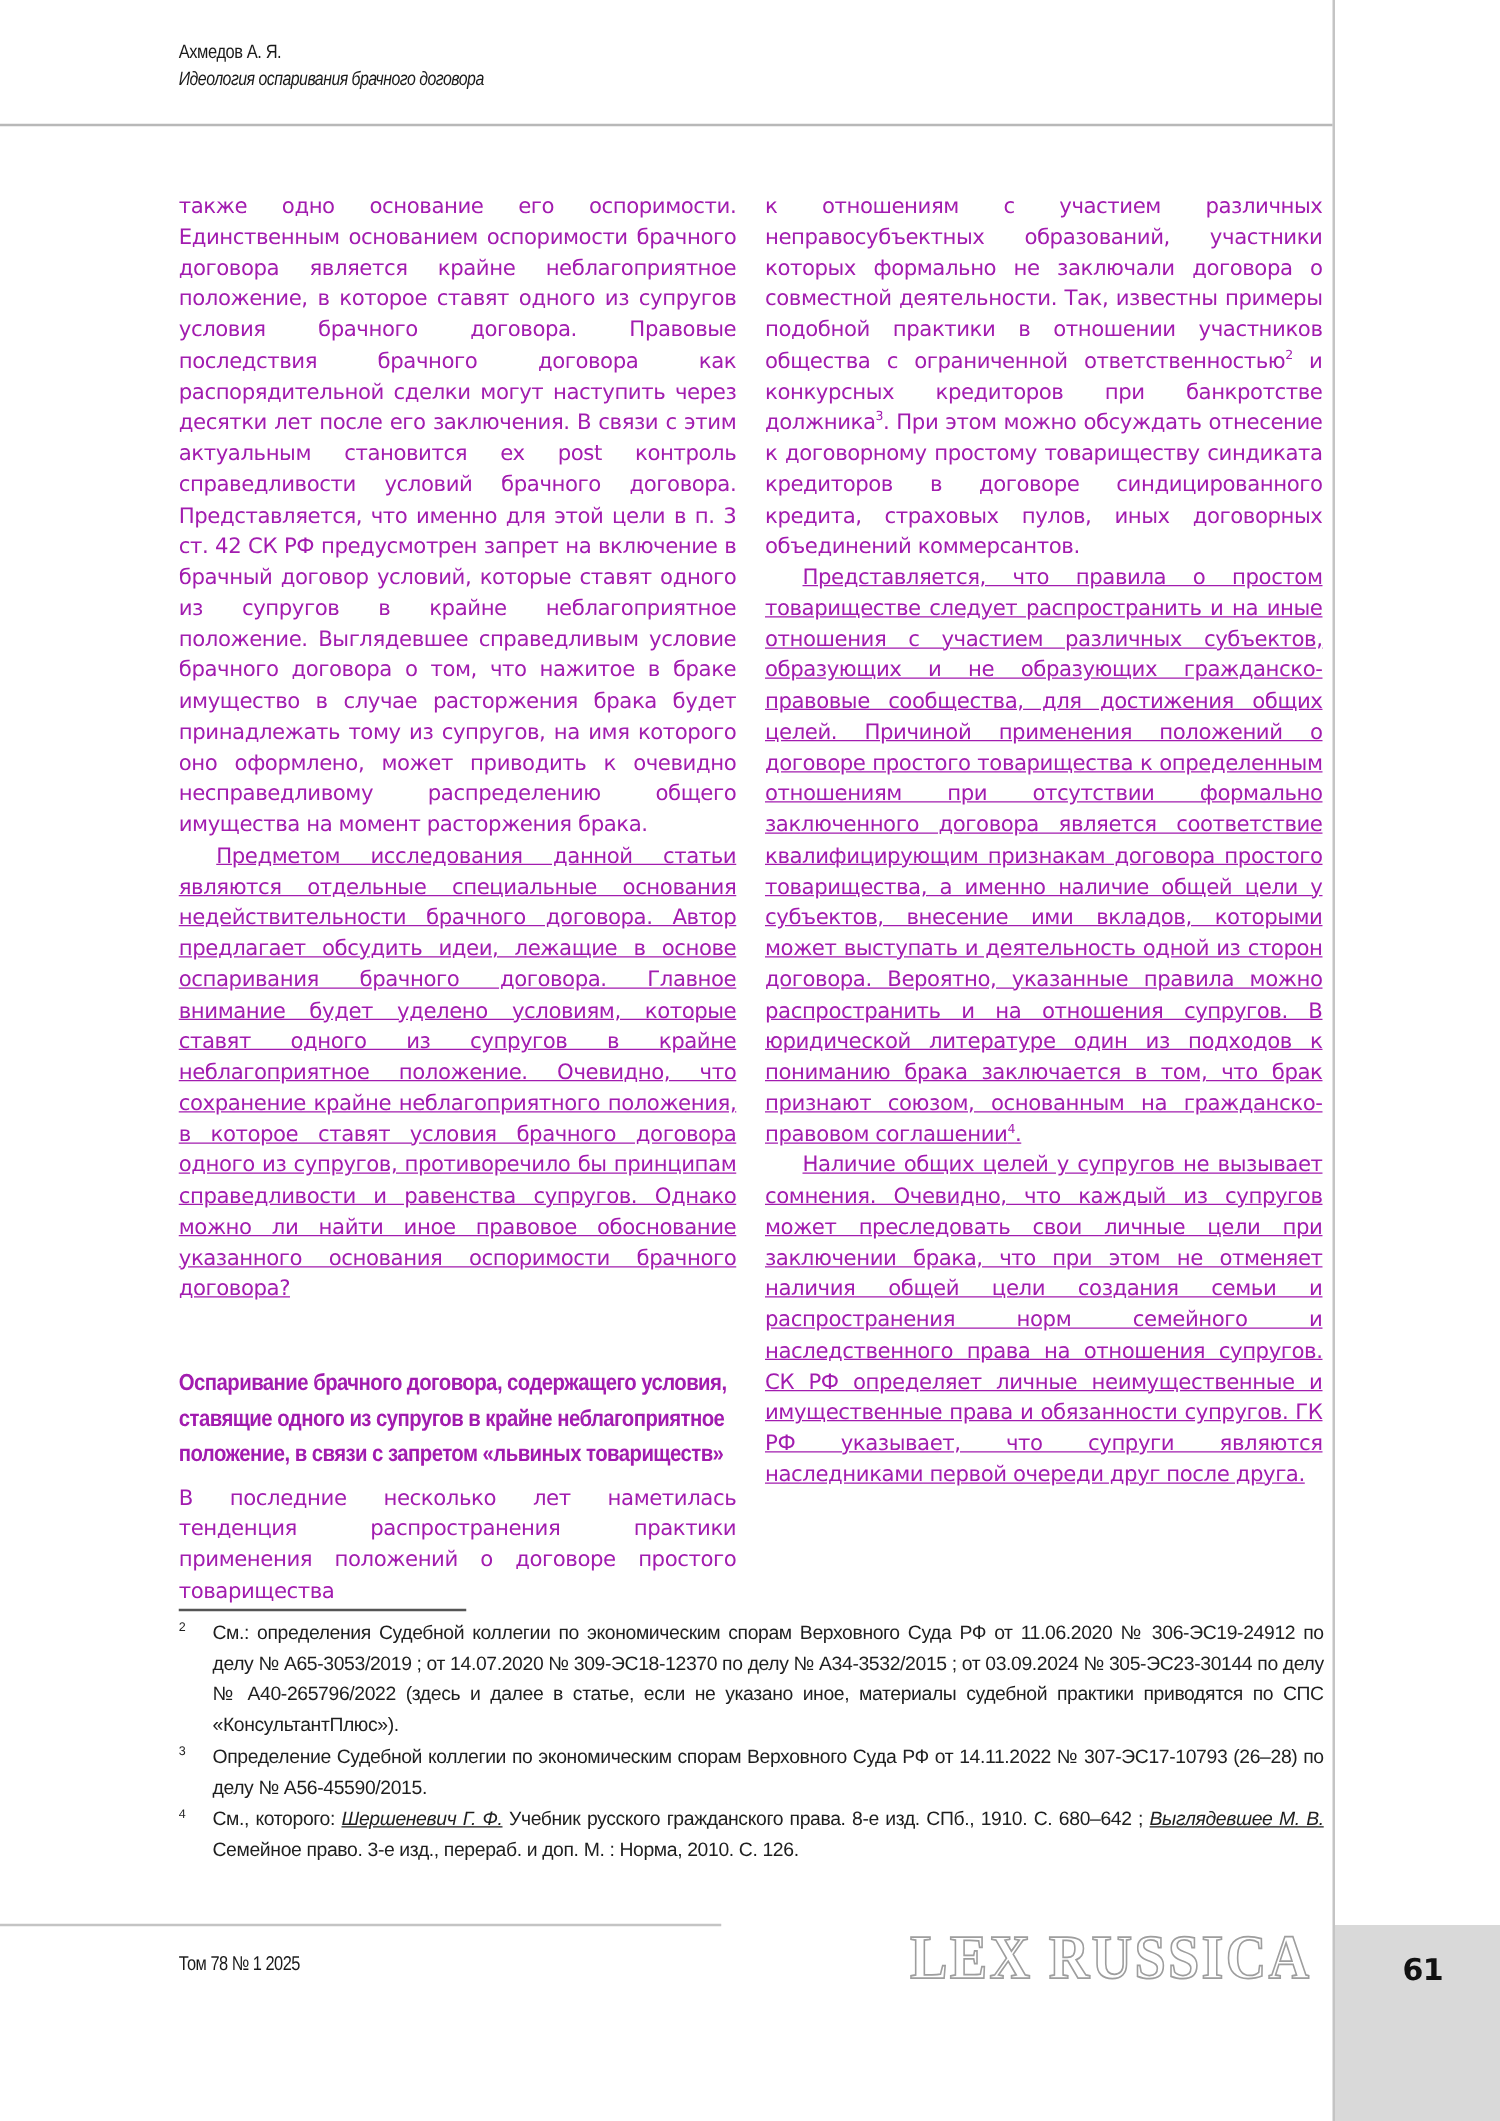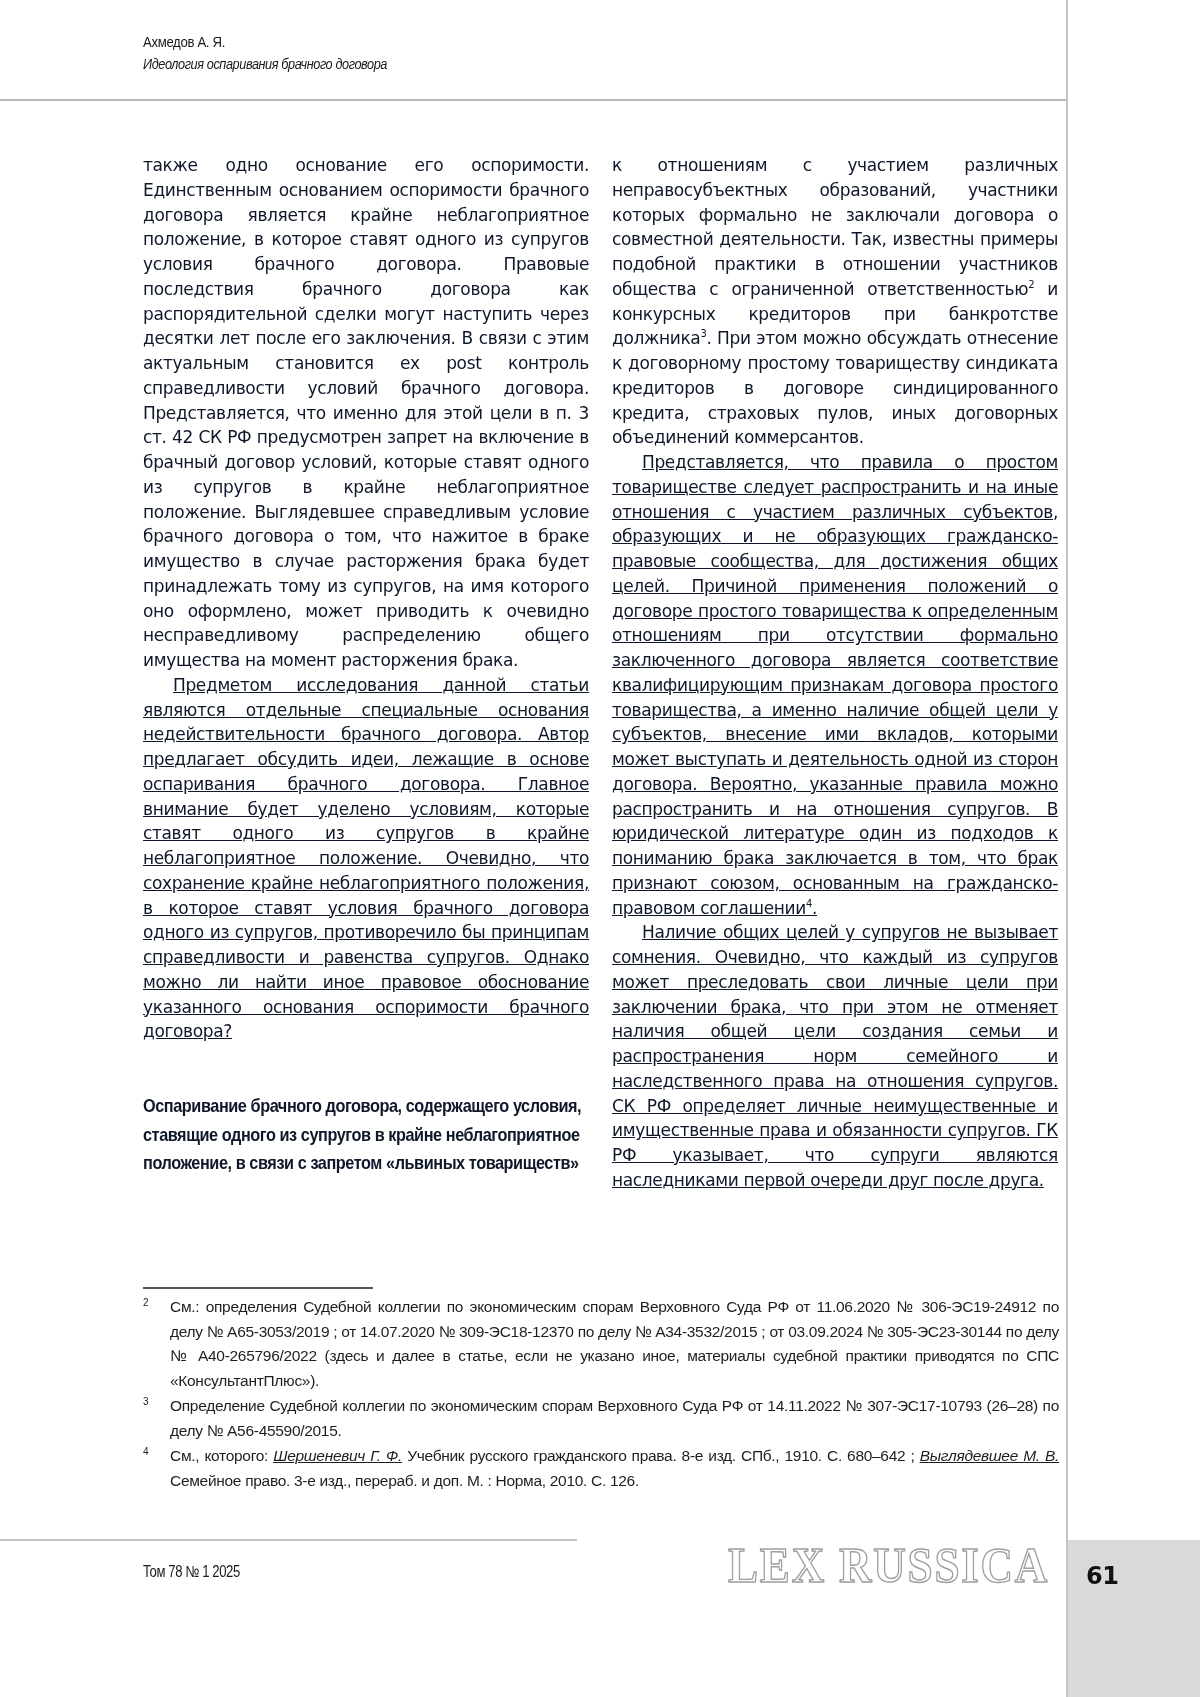--- a/index.html
+++ b/index.html
@@ -1,33 +1,33 @@
 <!DOCTYPE html>
 <html><head>
 <meta charset="utf-8">
 <style>
   html, body { margin: 0; padding: 0; background: #ffffff; }
   body { width: 1200px; height: 1697px; position: relative; overflow: hidden;
          font-family: "Liberation Sans", "DejaVu Sans", sans-serif; color: #1a1a1a; }
 
   .vrule { position: absolute; left: 1066px; top: 0; width: 2px; height: 1697px; background: #c4c4c4; }
   .side-tab { position: absolute; left: 1068px; top: 1540px; width: 132px; height: 157px; background: #d9d9d9; }
-  .page-num { position: absolute; left: 1086px; top: 1562px; font-family: "DejaVu Sans", sans-serif;
+  .page-num { position: absolute; left: 1122px; top: 1562px; font-family: "DejaVu Sans", sans-serif;
               font-weight: bold; font-size: 24px; color: #111; letter-spacing: -0.5px; }
 
   .header { position: absolute; left: 143px; top: 33px; }
   .header .author { font-family: "Liberation Sans Narrow", "Liberation Sans", sans-serif; font-size: 15.5px;
                     letter-spacing: -0.4px; transform: scaleX(0.85); transform-origin: left; display: block; white-space: nowrap; }
   .header .title { font-family: "Liberation Sans", sans-serif; font-style: italic; font-size: 15.5px;
                    letter-spacing: -0.5px; transform: scaleX(0.82); transform-origin: left; display: block;
                    margin-top: 4px; white-space: nowrap; }
   .hrule { position: absolute; left: 0; top: 99px; width: 1066px; height: 2px; background: #b8b8b8; }
 
   .col { position: absolute; top: 153px; width: 446px; font-family: "DejaVu Sans", sans-serif;
-         font-size: 17px; line-height: 24.75px; text-align: justify; letter-spacing: -0.35px; color: #0f172a; }
+         font-size: 17px; line-height: 24.75px; text-align: justify; letter-spacing: -0.35px; color: #a21caf; }
   .col.left { left: 143px; }
   .col.right { left: 612px; }
   .col p { margin: 0; }
   .col p.indent { text-indent: 30px; text-decoration: underline; }
   .col sup { font-size: 10px; line-height: 0; vertical-align: 7px; }
 
   .section-heading { font-family: "Liberation Sans", sans-serif; font-weight: bold; font-size: 18.5px;
                      line-height: 28.5px; letter-spacing: -0.5px; margin: 48px 0 9px 0; text-align: left;
                      transform: scaleX(0.88); transform-origin: left; width: 500px; }
 
@@ -56,20 +56,21 @@
 <div class="header">
   <span class="author">Ахмедов А. Я.</span>
   <span class="title">Идеология оспаривания брачного договора</span>
 </div>
 <div class="hrule"></div>
 
 <div class="col left">
   <p>также одно основание его оспоримости. Единственным основанием оспоримости брачного договора является крайне неблагоприятное положение, в которое ставят одного из супругов условия брачного договора. Правовые последствия брачного договора как распорядительной сделки могут наступить через десятки лет после его заключения. В связи с этим актуальным становится ex post контроль справедливости условий брачного договора. Представляется, что именно для этой цели в п. 3 ст. 42 СК РФ предусмотрен запрет на включение в брачный договор условий, которые ставят одного из супругов в крайне неблагоприятное положение. Выглядевшее справедливым условие брачного договора о том, что нажитое в браке имущество в случае расторжения брака будет принадлежать тому из супругов, на имя которого оно оформлено, может приводить к очевидно несправедливому распределению общего имущества на момент расторжения брака.</p>
   <p class="indent">Предметом исследования данной статьи являются отдельные специальные основания недействительности брачного договора. Автор предлагает обсудить идеи, лежащие в основе оспаривания брачного договора. Главное внимание будет уделено условиям, которые ставят одного из супругов в крайне неблагоприятное положение. Очевидно, что сохранение крайне неблагоприятного положения, в которое ставят условия брачного договора одного из супругов, противоречило бы принципам справедливости и равенства супругов. Однако можно ли найти иное правовое обоснование указанного основания оспоримости брачного договора?</p>
   <div class="section-heading">Оспаривание брачного договора, содержащего условия, ставящие одного из супругов в крайне неблагоприятное положение, в связи с запретом «львиных товариществ»</div>
+  <p>В последние несколько лет наметилась тенденция распространения практики применения положений о договоре простого товарищества</p>
 </div>
 
 <div class="col right">
   <p><span>к отношениям с участием различных неправосубъектных образований, участники которых формально не заключали договора о совместной деятельности. Так, известны примеры подобной практики в отношении участников общества с ограниченной ответственностью</span><sup>2</sup><span> и конкурсных кредиторов при банкротстве должника</span><sup>3</sup><span>. При этом можно обсуждать отнесение к договорному простому товариществу синдиката кредиторов в договоре синдицированного кредита, страховых пулов, иных договорных объединений коммерсантов.</span></p>
   <p class="indent"><span>Представляется, что правила о простом товариществе следует распространить и на иные отношения с участием различных субъектов, образующих и не образующих гражданско-правовые сообщества, для достижения общих целей. Причиной применения положений о договоре простого товарищества к определенным отношениям при отсутствии формально заключенного договора является соответствие квалифицирующим признакам договора простого товарищества, а именно наличие общей цели у субъектов, внесение ими вкладов, которыми может выступать и деятельность одной из сторон договора. Вероятно, указанные правила можно распространить и на отношения супругов. В юридической литературе один из подходов к пониманию брака заключается в том, что брак признают союзом, основанным на гражданско-правовом соглашении</span><sup>4</sup><span>.</span></p>
   <p class="indent">Наличие общих целей у супругов не вызывает сомнения. Очевидно, что каждый из супругов может преследовать свои личные цели при заключении брака, что при этом не отменяет наличия общей цели создания семьи и распространения норм семейного и наследственного права на отношения супругов. СК РФ определяет личные неимущественные и имущественные права и обязанности супругов. ГК РФ указывает, что супруги являются наследниками первой очереди друг после друга.</p>
 </div>
 
 <div class="fn-rule"></div>
 <div class="footnotes">

